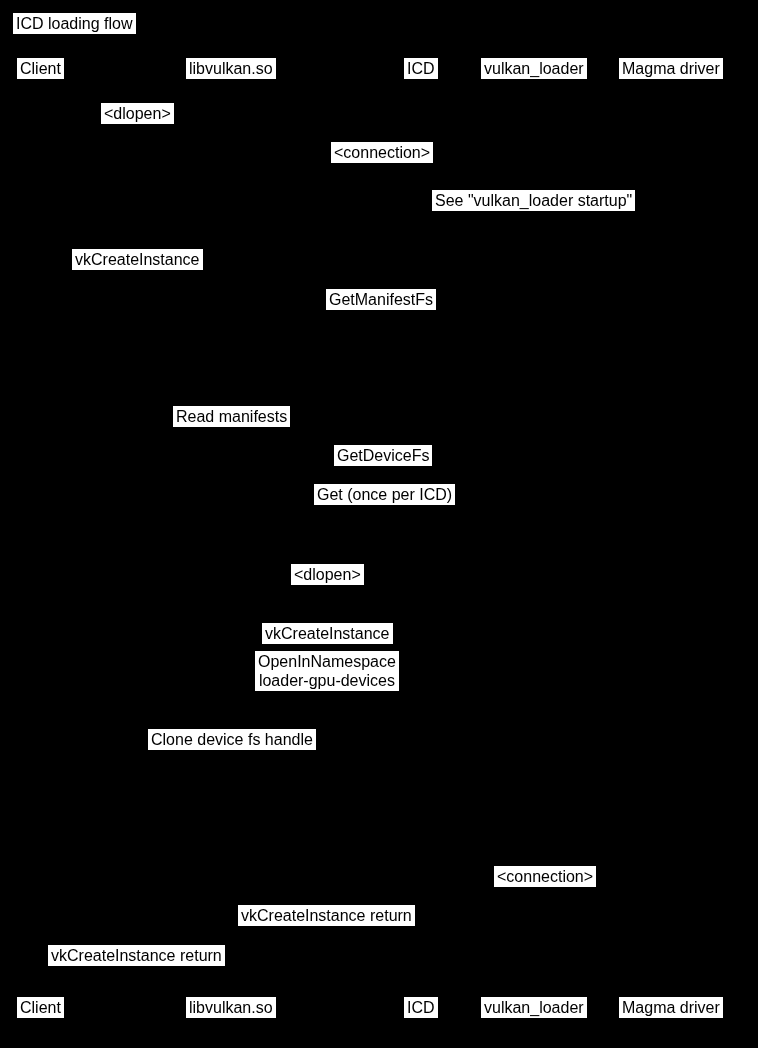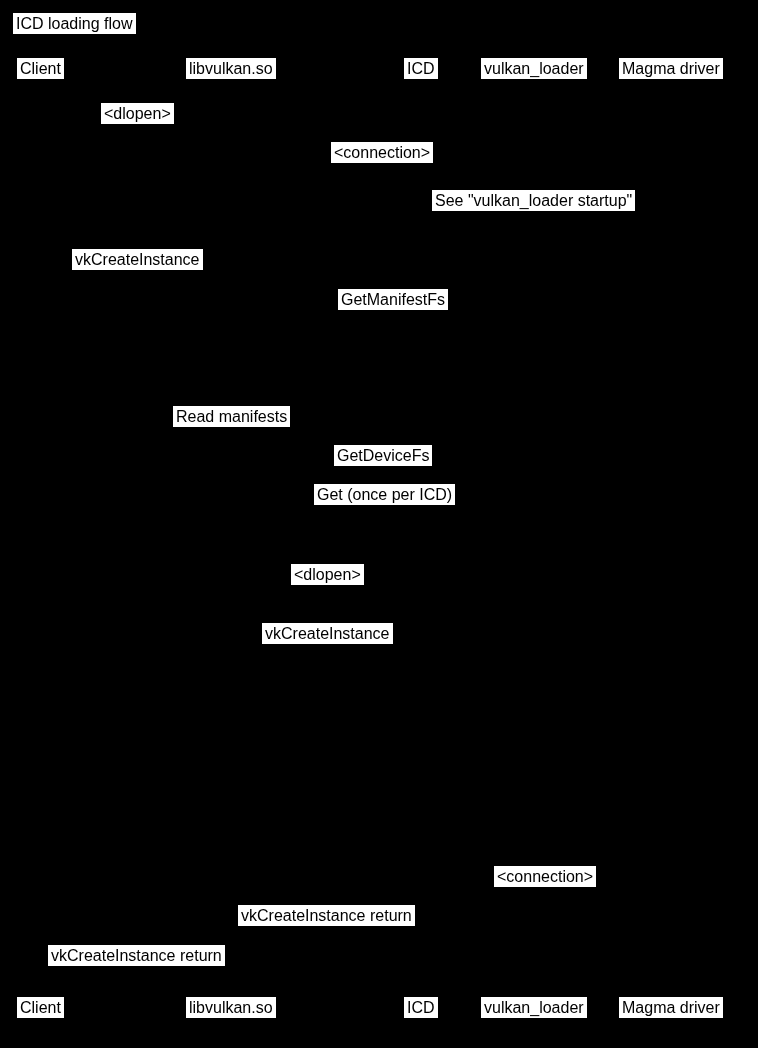--- a/index.html
+++ b/index.html
@@ -48,21 +48,21 @@
   #p-top-1 { left: 186px; top: 58px; }
   #p-top-2 { left: 404px; top: 58px; }
   #p-top-3 { left: 481px; top: 58px; }
   #p-top-4 { left: 619px; top: 58px; }
 
   
   #m-0  { left: 101px; top: 103px; }
   #m-1  { left: 331px; top: 142px; }
   #m-2  { left: 432px; top: 190px; }
   #m-3  { left: 72px;  top: 249px; }
-  #m-4  { left: 326px; top: 289px; margin-left: 12px; }
+  #m-4  { left: 326px; top: 289px; }
   #m-5  { left: 152px; top: 357px; }
   #m-6  { left: 173px; top: 406px; }
   #m-7  { left: 334px; top: 445px; }
   #m-8  { left: 314px; top: 484px; }
   #m-9  { left: 291px; top: 564px; }
   #m-10 { left: 262px; top: 623px; }
   #m-11 { left: 255px; top: 651px; }
   #m-12 { left: 148px; top: 729px; }
   #m-13 { left: 431px; top: 779px; }
   #m-14 { left: 494px; top: 866px; }
@@ -98,20 +98,23 @@
   <div class="lbl" id="m-0">&lt;dlopen&gt;</div>
   <div class="lbl" id="m-1">&lt;connection&gt;</div>
   <div class="lbl" id="m-2">See "vulkan_loader startup"</div>
   <div class="lbl" id="m-3">vkCreateInstance</div>
   <div class="lbl" id="m-4">GetManifestFs</div>
   <div class="lbl" id="m-6">Read manifests</div>
   <div class="lbl" id="m-7">GetDeviceFs</div>
   <div class="lbl" id="m-8">Get (once per ICD)</div>
   <div class="lbl" id="m-9">&lt;dlopen&gt;</div>
   <div class="lbl" id="m-10">vkCreateInstance</div>
+  <div class="lbl center" id="m-11">OpenInNamespace
+loader-gpu-devices</div>
+  <div class="lbl" id="m-12">Clone device fs handle</div>
   <div class="lbl" id="m-14">&lt;connection&gt;</div>
   <div class="lbl" id="m-15">vkCreateInstance return</div>
   <div class="lbl" id="m-16">vkCreateInstance return</div>
 
   <div class="lbl" id="p-bot-0">Client</div>
   <div class="lbl" id="p-bot-1">libvulkan.so</div>
   <div class="lbl" id="p-bot-2">ICD</div>
   <div class="lbl" id="p-bot-3">vulkan_loader</div>
   <div class="lbl" id="p-bot-4">Magma driver</div>
 

